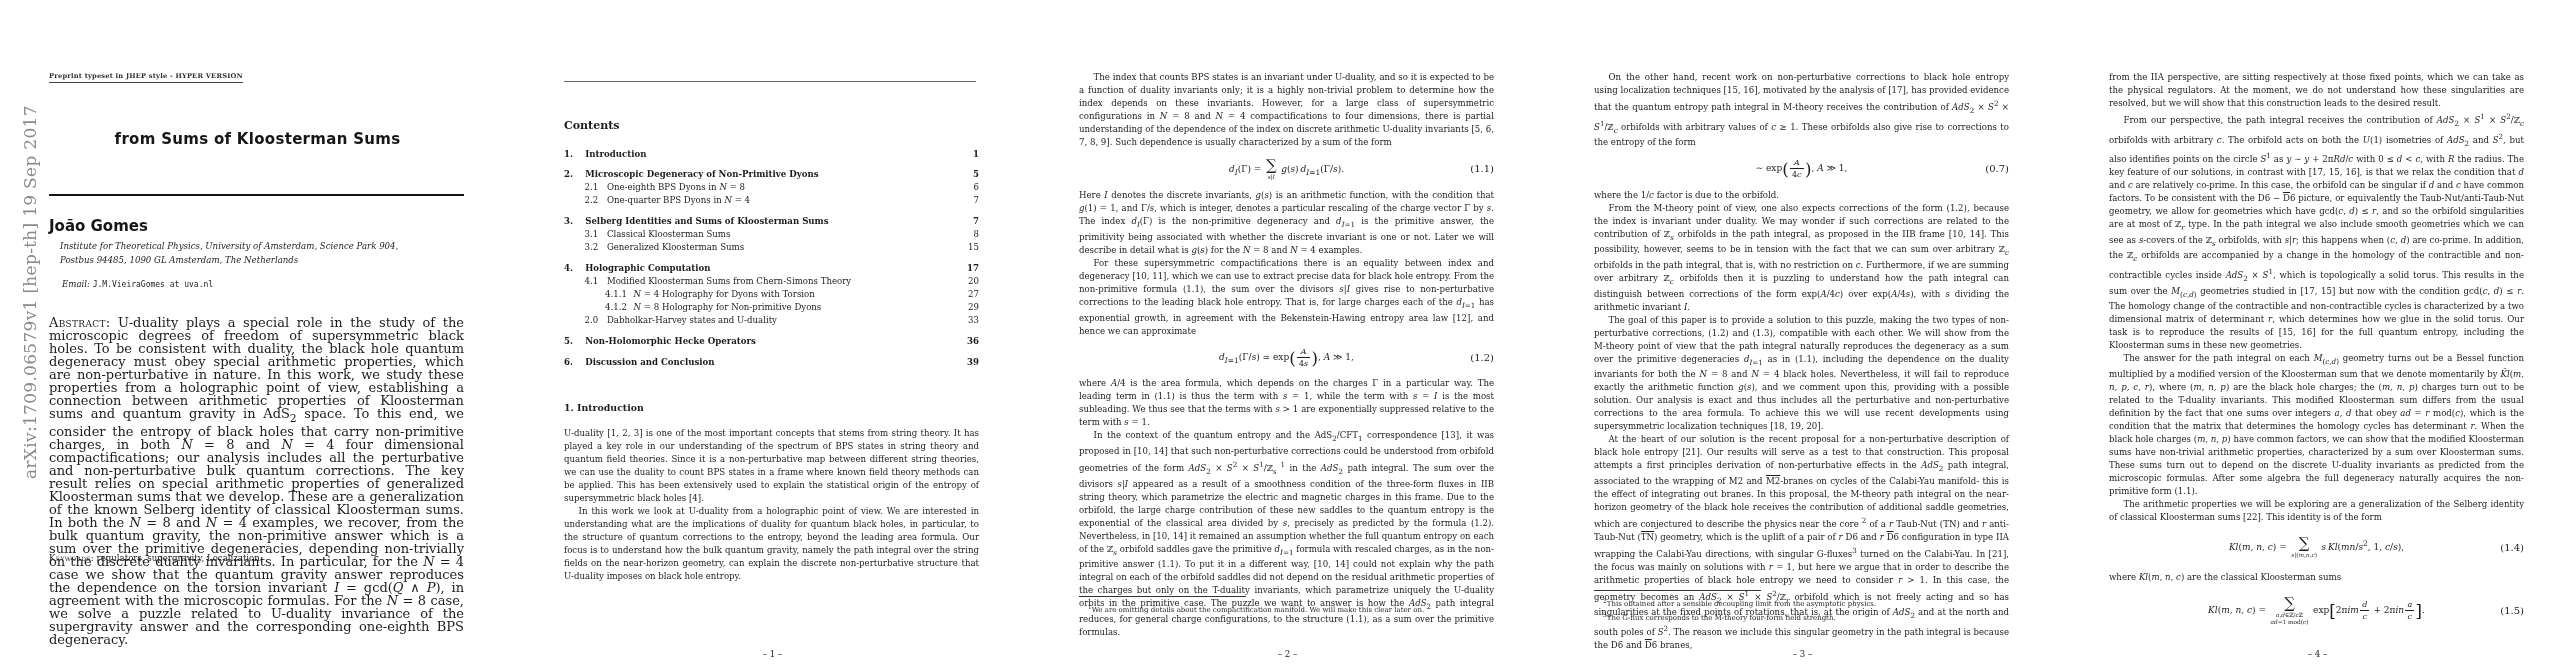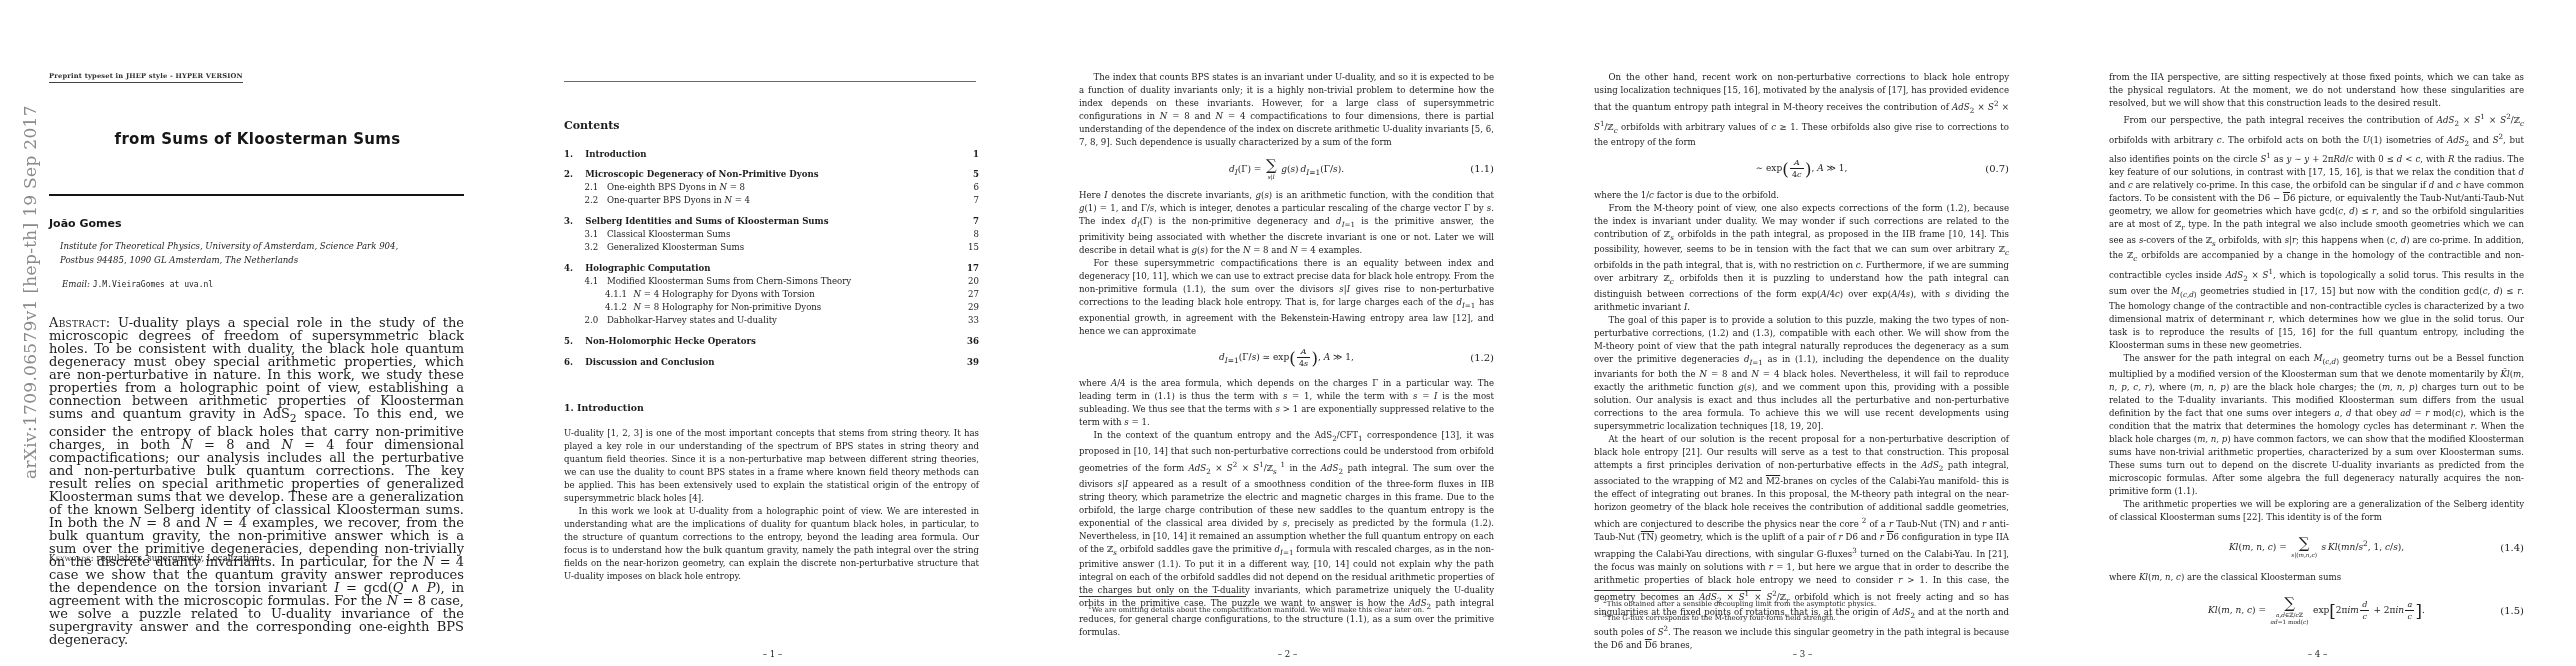--- a/index.html
+++ b/index.html
@@ -29,21 +29,21 @@
     text-align:center; font-family:"DejaVu Sans","Liberation Sans",sans-serif;
     font-weight:bold; font-size:15px; line-height:24px; letter-spacing:0.3px; color:#161616;
   }
   .title-rule {
     position:absolute; left:49px; width:415px; top:194px;
     height:1.7px; background:#141414;
   }
   .author-name {
     position:absolute; left:49px; top:217px;
     font-family:"DejaVu Sans","Liberation Sans",sans-serif;
-    font-weight:bold; font-size:11px; color:#161616;
+    font-weight:bold; font-size:15px; color:#161616;
   }
   .affiliation {
     position:absolute; left:60px; top:239px; width:367px;
     font-style:italic; font-size:8.6px; line-height:14px;
   }
   .email-line { position:absolute; left:62px; top:279px; font-size:8.6px; }
   .email-label { font-style:italic; }
   .email-value { font-family:"DejaVu Sans Mono","Liberation Mono",monospace; font-size:8px; }
   .abstract-block {
     position:absolute; left:49px; width:415px; top:303px;

